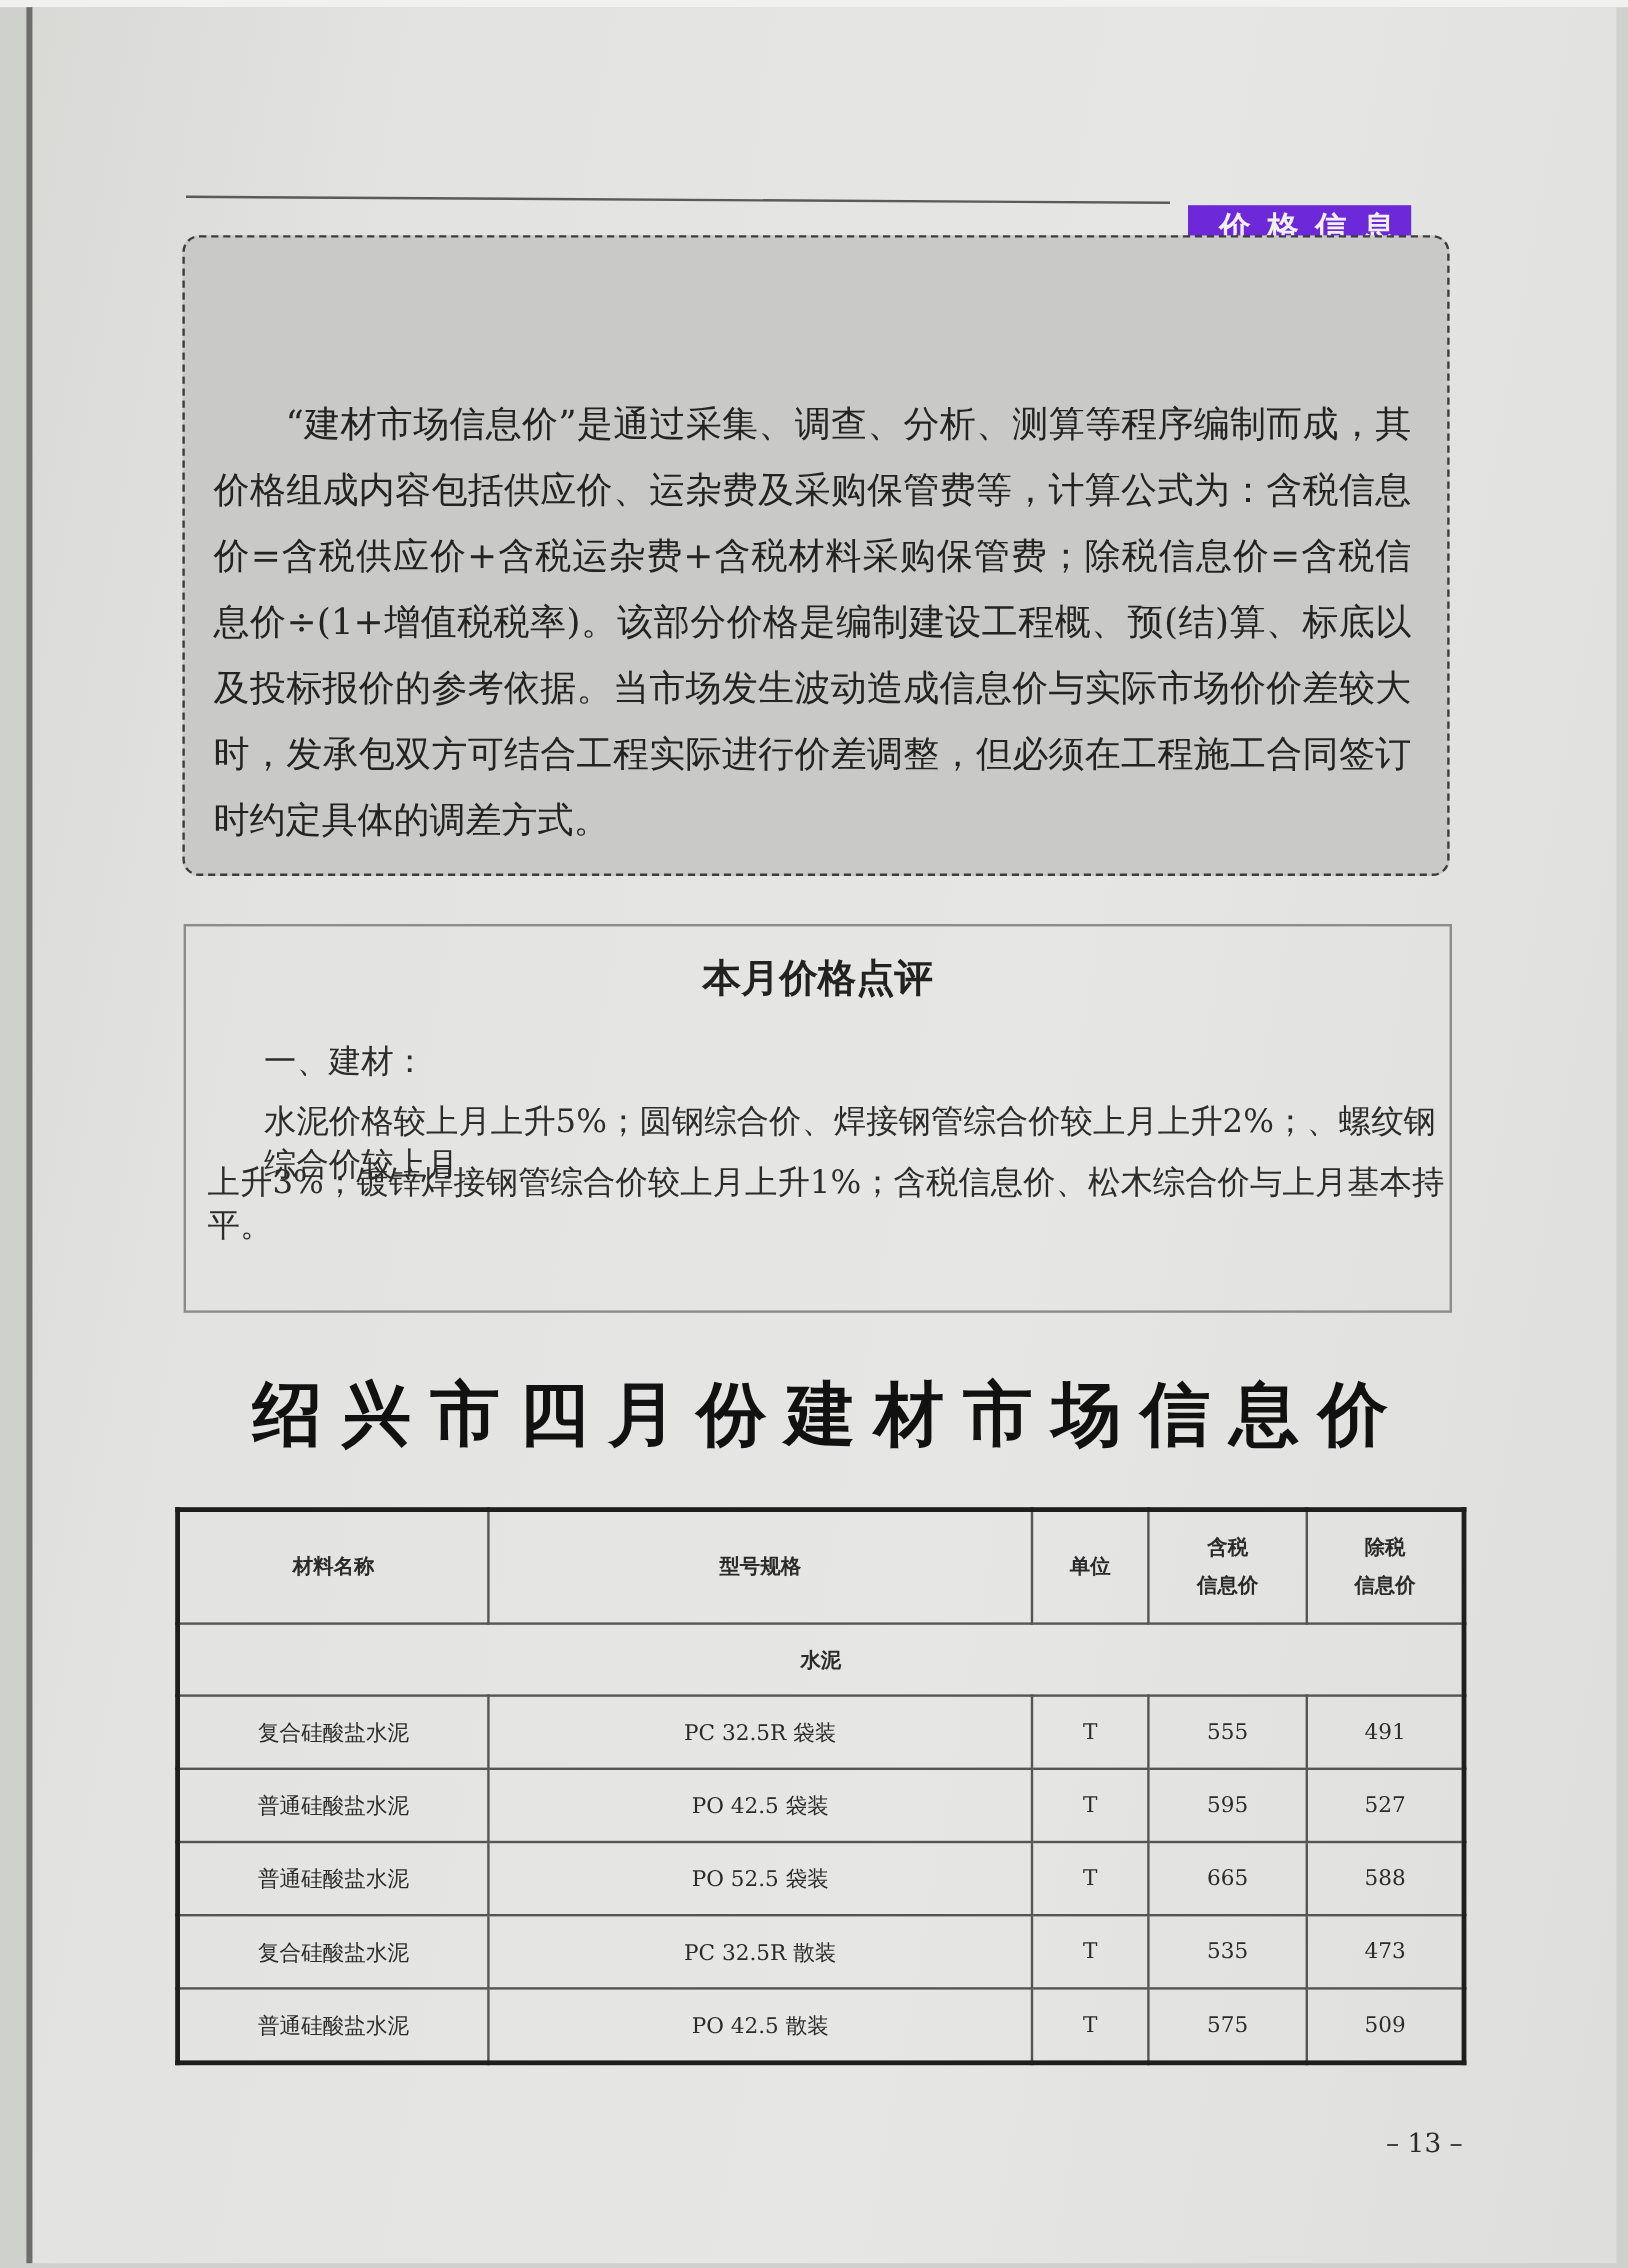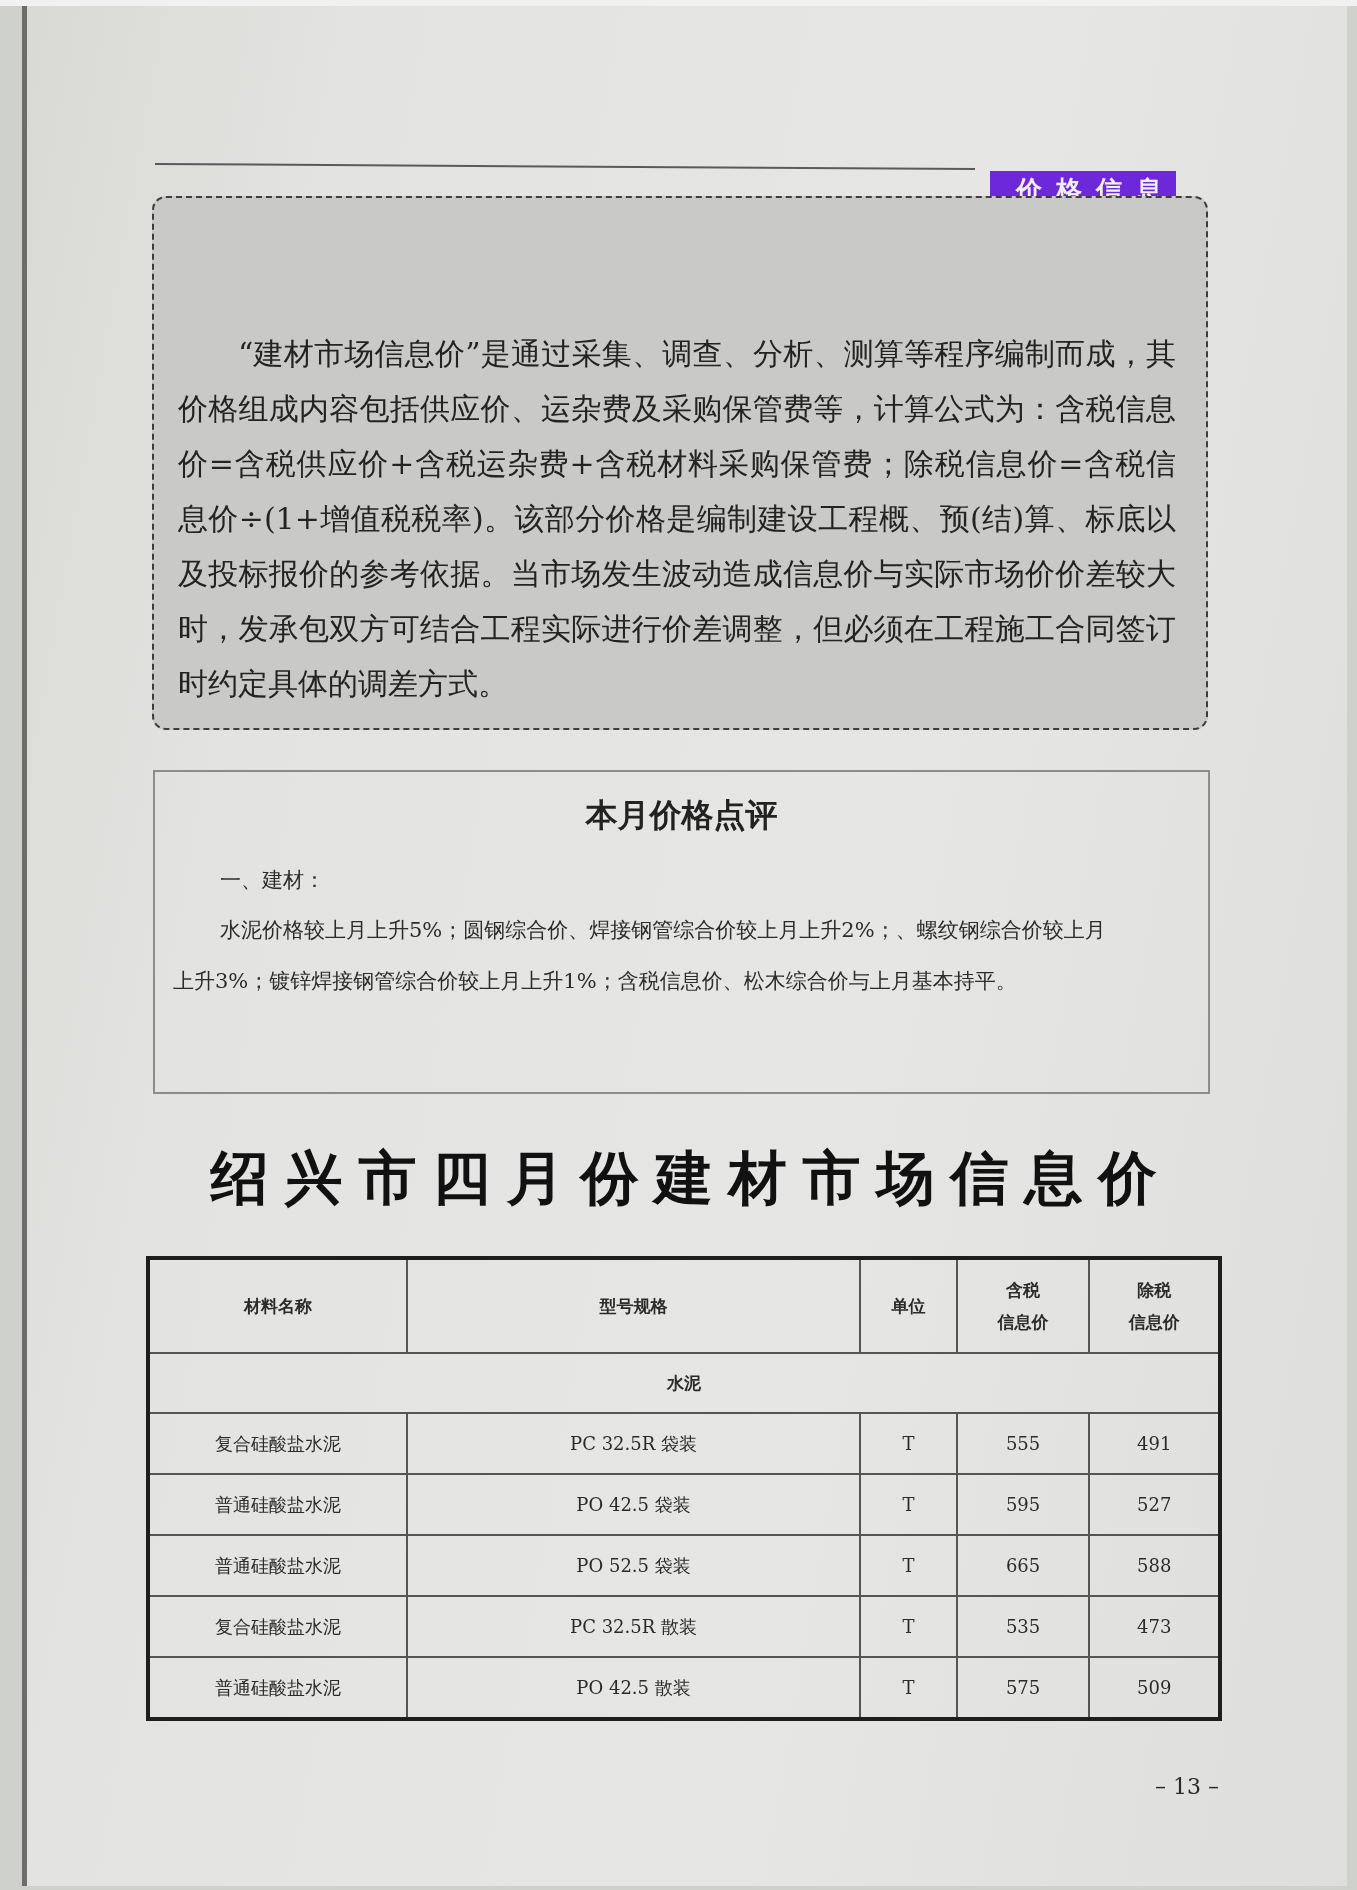--- a/index.html
+++ b/index.html
@@ -43,21 +43,21 @@
   }
   .review-box {
     position:absolute; left:153px; top:770px; width:1053px; height:320px;
     border:2px solid #8c8c8a;
   }
   .review-title {
     position:absolute; left:0; width:100%; top:22px; text-align:center;
     font-size:32px; font-weight:bold; color:#222;font-family:Liberation Serif, serif;
   }
   .review-line {
-    position:absolute; font-family: "DejaVu Serif", serif; font-size:21px; color:#2c2c2c;
+    position:absolute; font-family: "DejaVu Serif", serif; font-size:27px; color:#2c2c2c;
   }
   .main-title {
     position:absolute; left:13px; width:1357px; top:1140px; text-align:center;
     font-size:58px; font-weight:bold; letter-spacing:16px; color:#111;
   }
   table.price {
     position:absolute; left:146px; top:1256px; width:1076px;
     border-collapse:collapse; border:4px solid #1e1e1e;
     font-size:18px; color:#2b2b2b;padding-left:30px;
   }

